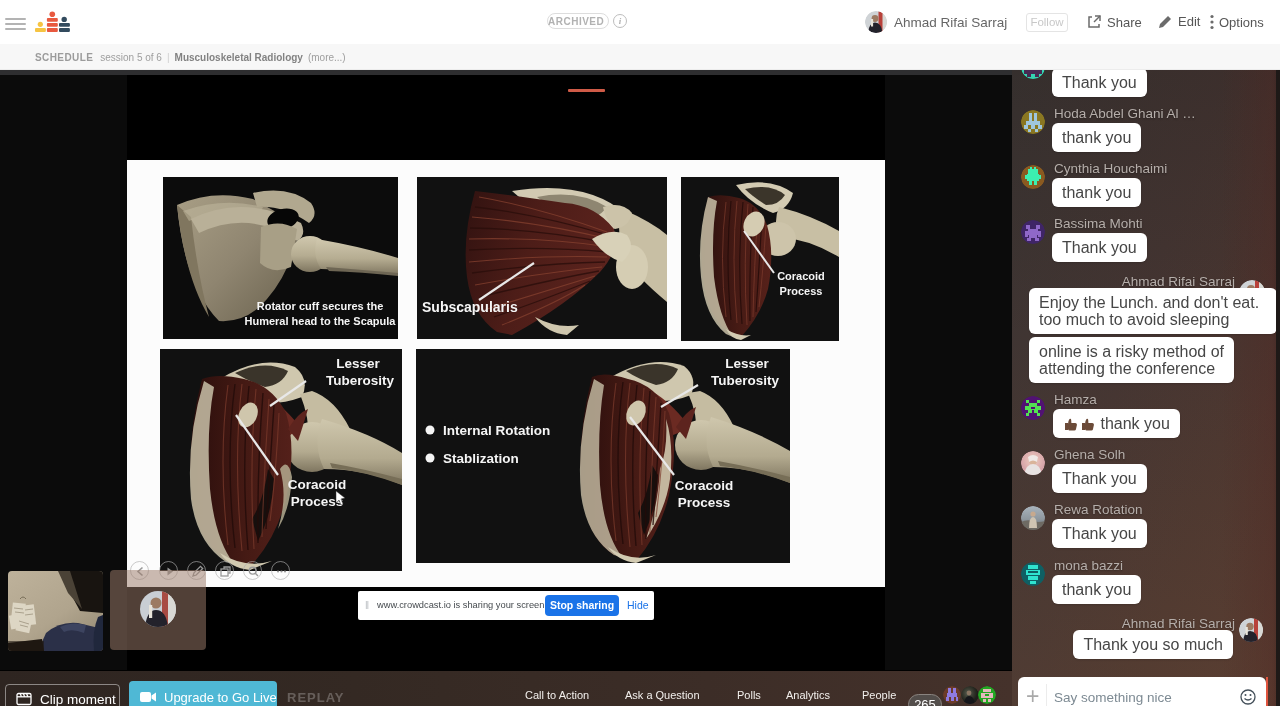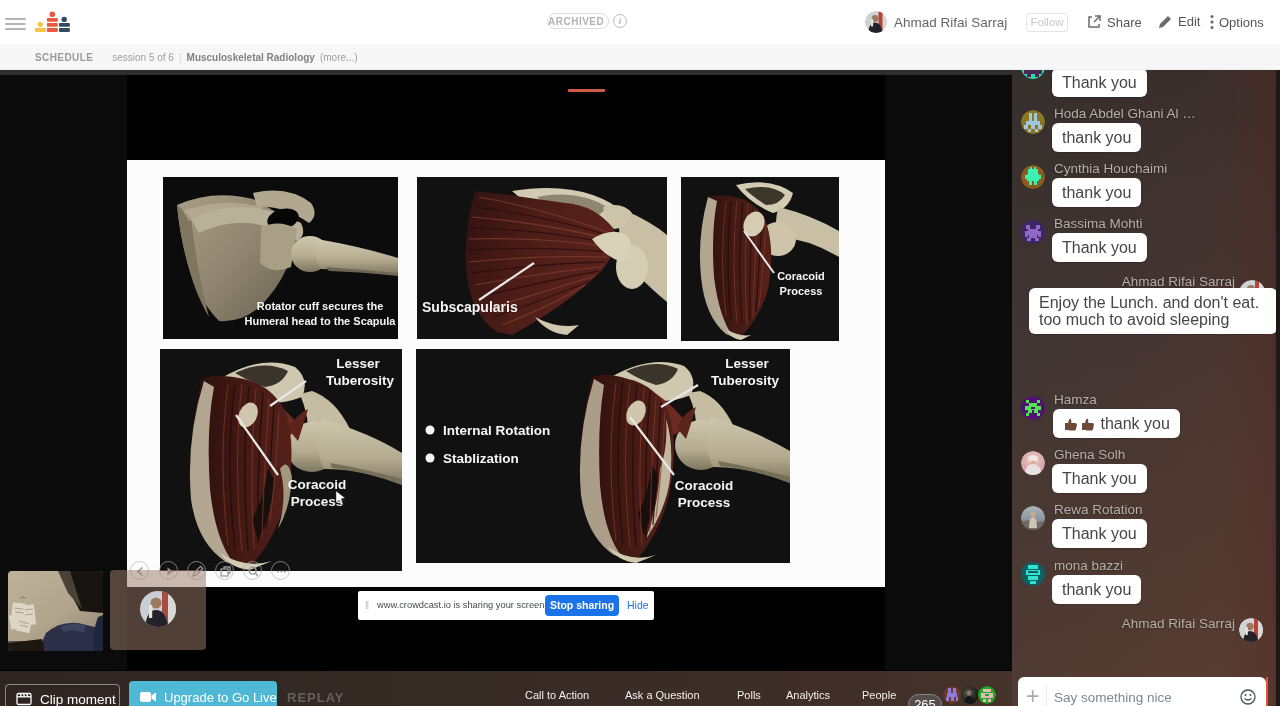--- a/index.html
+++ b/index.html
@@ -431,20 +431,21 @@
     <div class="cname" style="right:45px;top:230px">Ahmad Rifai Sarraj</div>
     <div class="cav" style="left:227px;top:236px;width:26px;height:26px"><svg width="26" height="26">
           <circle cx="13" cy="13" r="13" fill="#cfd3d6"></circle>
           <rect x="16" y="0" width="5" height="26" fill="#b8413a"></rect>
           <rect x="20" y="0" width="6" height="26" fill="#d8d8d4"></rect>
           <circle cx="12" cy="9" r="4" fill="#9c7a62"></circle>
           <path d="M4,26 Q5,14 12,14 Q20,14 21,26 Z" fill="#23222b"></path>
           <rect x="7" y="10" width="2.5" height="9" fill="#e8e4da"></rect>
         </svg></div>
     <div class="cbub" style="left:17px;top:244px;width:248px;white-space:normal">Enjoy the Lunch. and don't eat. too much to avoid sleeping</div>
+    <div class="cbub" style="left:17px;top:293px;width:205px;white-space:normal">online is a risky method of attending the conference</div>
 
     <div class="cname" style="left:42px;top:348px">Hamza</div>
     <div class="cav" style="left:9px;top:352px"><svg width="24" height="24">
           <circle cx="12" cy="12" r="12" fill="#511273"></circle>
           <g fill="#52e352">
             <rect x="5" y="4" width="3" height="3"></rect>
             <rect x="16" y="4" width="3" height="3"></rect>
             <rect x="8" y="7" width="8" height="3"></rect>
             <rect x="4" y="10" width="16" height="4"></rect>
             <rect x="7" y="14" width="4" height="3"></rect>
@@ -507,20 +508,21 @@
 
     <div class="cname" style="right:45px;top:572px">Ahmad Rifai Sarraj</div>
     <div class="cav" style="left:227px;top:574px"><svg width="24" height="24">
           <circle cx="12" cy="12" r="12" fill="#cfd3d6"></circle>
           <rect x="15" y="0" width="5" height="24" fill="#b8413a"></rect>
           <rect x="19" y="0" width="5" height="24" fill="#d8d8d4"></rect>
           <circle cx="11" cy="8.5" r="3.7" fill="#9c7a62"></circle>
           <path d="M4,24 Q5,13 11,13 Q18,13 19,24 Z" fill="#23222b"></path>
           <rect x="6.5" y="9" width="2.3" height="8" fill="#e8e4da"></rect>
         </svg></div>
+    <div class="cbub" style="right:47px;top:586px">Thank you so much</div>
 
     <div id="chatinput">
       <div class="plus">+</div>
       <div class="div"></div>
       <div class="ph">Say something nice</div>
       <svg style="position:absolute;right:10px;top:12px" width="16" height="16" viewBox="0 0 16 16">
           <circle cx="8" cy="8" r="7" fill="none" stroke="#44505a" stroke-width="1.3"></circle>
           <circle cx="5.5" cy="6" r="1" fill="#44505a"></circle>
           <circle cx="10.5" cy="6" r="1" fill="#44505a"></circle>
           <path d="M4.5,9.5 Q8,12.5 11.5,9.5" fill="none" stroke="#44505a" stroke-width="1.3"></path>
@@ -638,16 +640,16 @@
       <svg width="4" height="16" viewBox="0 0 4 16" fill="#6b6b6b">
           <circle cx="2" cy="2.5" r="1.6"></circle>
           <circle cx="2" cy="8" r="1.6"></circle>
           <circle cx="2" cy="13.5" r="1.6"></circle>
         </svg>
       <span>Options</span>
     </div>
   </div>
 
   <div id="schedbar">
-    <div class="in" style="top:8px"><b style="letter-spacing:0.4px; color:#9b9b9b">SCHEDULE</b><span style="margin-left:19px">session 5 of 6</span><span style="color:#d0d0d0; margin-left:5px">|</span><b style="color:#828282; margin-left:5px">Musculoskeletal Radiology</b><span style="margin-left:5px">(more...)</span></div>
+    <div class="in" style="top:8px"><b style="letter-spacing:0.4px; color:#9b9b9b">SCHEDULE</b><span style="margin-left:7px">session 5 of 6</span><span style="color:#d0d0d0; margin-left:5px">|</span><b style="color:#828282; margin-left:5px">Musculoskeletal Radiology</b><span style="margin-left:5px">(more...)</span></div>
   </div>
 
 </div>
 
 </body></html>

